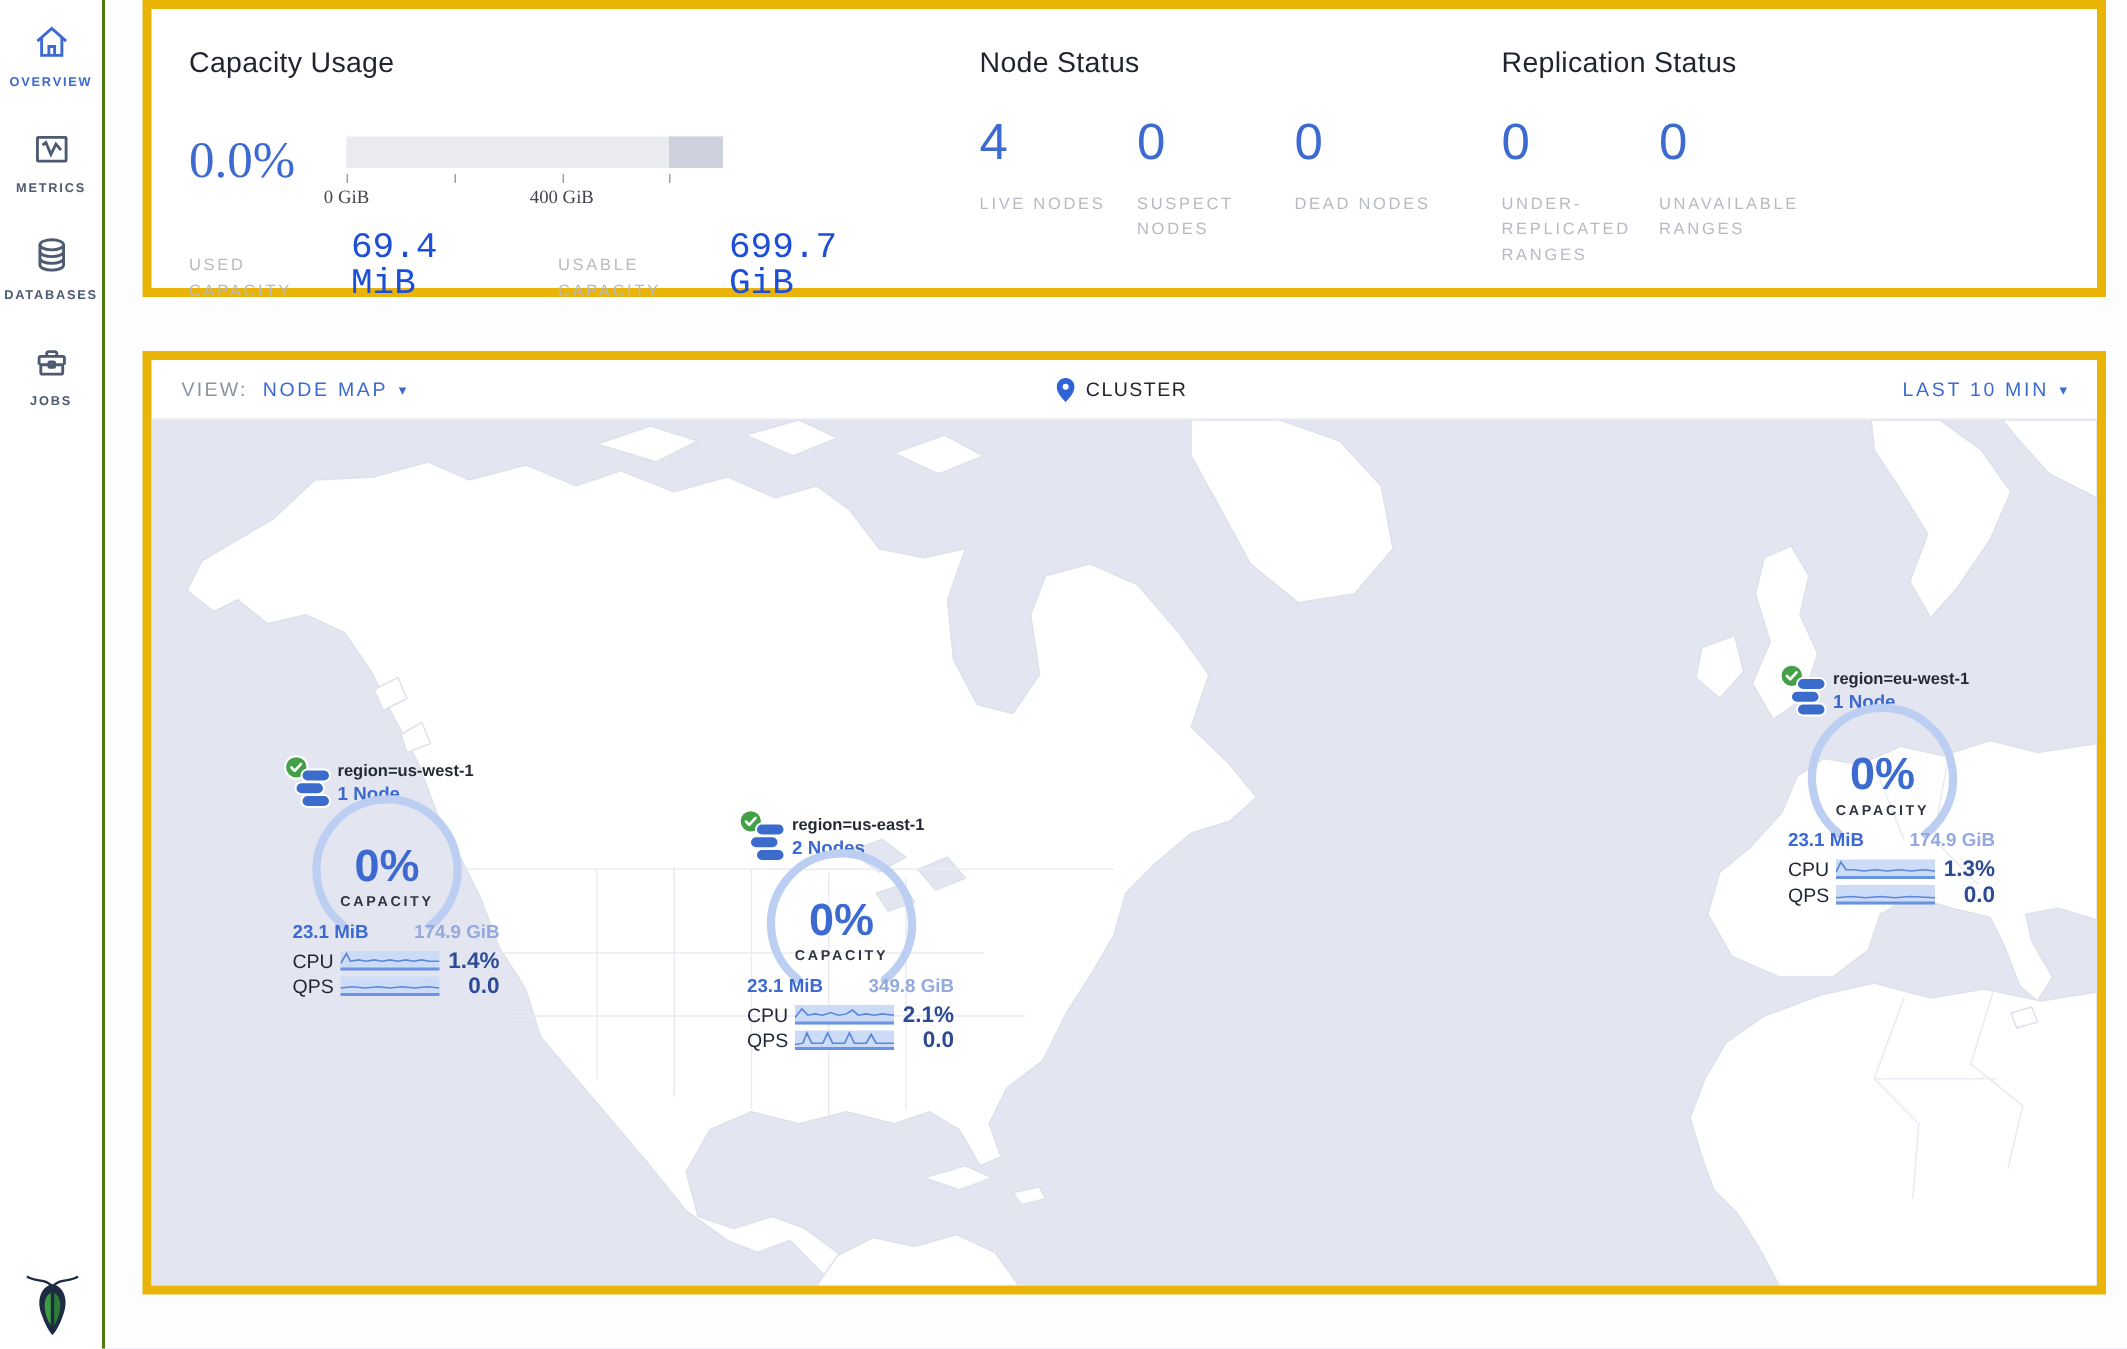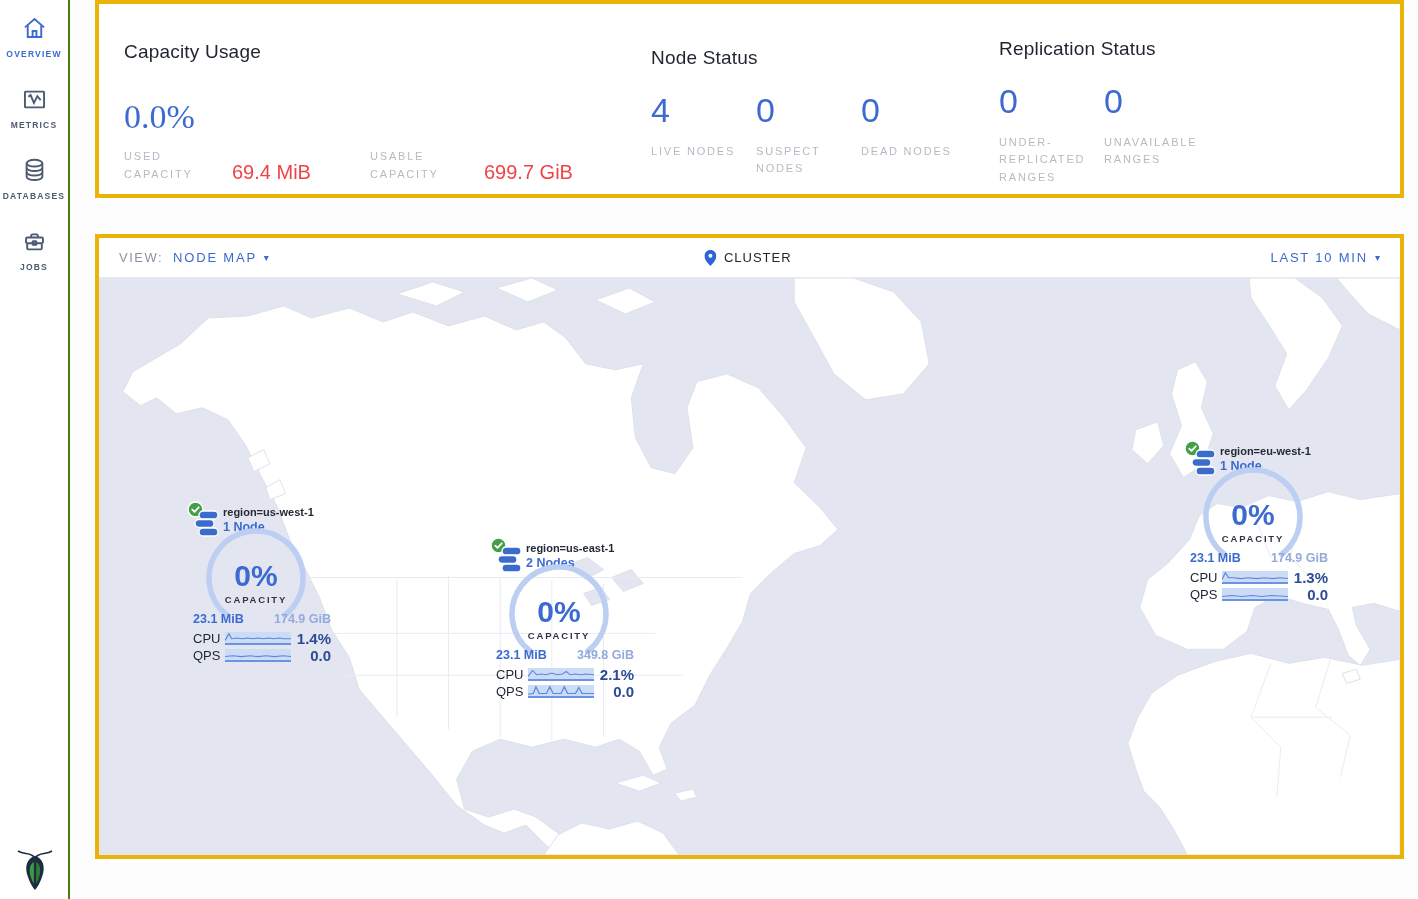--- a/index.html
+++ b/index.html
@@ -13,39 +13,39 @@
   .nav-item svg { width:27px; height:27px; stroke:#4c5a72; fill:none; stroke-width:1.7; }
   .nav-item .nav-label { margin-top:7px; font-size:8.5px; font-weight:bold; letter-spacing:1.2px; color:#4c5a72; }
   .nav-item.active svg { stroke:#3c6ad0; }
   .nav-item.active .nav-label { color:#3c6ad0; }
   .logo { position:absolute; left:0; bottom:8px; width:70px; display:flex; justify-content:center; }
 
   
   .main { margin-left:70px; padding:0 14px 0 25px; }
   .page-title { padding:11px 0 12px 2px; font-size:21px; font-weight:bold; letter-spacing:5px; color:#16191f; }
 
-  .panel { background:#fff; border:4px solid #eab308;align-items:center; }
+  .panel { background:#fff; border:6px solid #eab308; }
 
   
   .stats-panel { display:flex; height:198px; padding:26px 0 0 25px; }
   .col h2 { font-size:19px; font-weight:500; color:#1f242e; letter-spacing:.2px; }
   .col-capacity { width:527px; }
   .col-node { width:348px; }
   .cap-row { display:flex; margin-top:37px; align-items:flex-start;font-family:Liberation Serif, serif; }
   .cap-pct { font-size:34px; color:#3c6ad0; width:96px; line-height:1; }
   .cap-bar-wrap { margin-left:9px; width:251px; }
   .cap-bar { position:relative; height:21px; background:#e9ebf1; }
   .cap-bar .dark-seg { position:absolute; right:0; top:0; bottom:0; width:14.2%; background:#ccd1dc; }
   .cap-ticks { position:relative; height:24px; margin-top:4px; }
   .tick { position:absolute; top:0; width:1px; height:6px; background:#9aa0ab; }
   .tick-label { position:absolute; top:8px; transform:translateX(-50%); font-size:12.5px; color:#40454f; white-space:nowrap; }
   .t0{left:0} .t1{left:28.6%} .t2{left:57.2%} .t3{left:85.8%}
   .cap-legend { display:flex; align-items:flex-end; margin-top:14px; }
   .cap-label { font-size:11px; letter-spacing:1.8px; color:#b6bac2; line-height:1.55; width:86px; }
-  .cap-value { font-size:20px; color:#ef4444; margin-left:22px; line-height:1; padding-bottom:1px; width:110px; }
+  .cap-value { font-size:24px; color:#1d4ed8; margin-left:22px; line-height:1; padding-bottom:1px; width:110px;font-family:Liberation Mono, monospace; }
   .cap-label.second { margin-left:28px; width:92px; }
 
   .stat-row { display:flex; margin-top:24px; }
   .stat-item { margin-right:0; }
   .stat-value { font-size:34px; color:#3c6ad0; line-height:1; }
   .stat-label { margin-top:16px; font-size:11px; letter-spacing:1.8px; color:#b6bac2; line-height:1.55; }
   .col-node .stat-item { width:105px; }
   .col-repl .stat-item:nth-child(1){ width:105px; }
   .col-repl .stat-item:nth-child(2){ width:178px; }
   .col-repl .stat-item:nth-child(2) .stat-label { width:155px; }
@@ -139,20 +139,35 @@
   </div>
 </aside>
 
 <main class="main">
 
   <section class="panel stats-panel">
     <div class="col col-capacity">
       <h2>Capacity Usage</h2>
       <div class="cap-row">
         <div class="cap-pct">0.0%</div>
+        <div class="cap-bar-wrap">
+          <div class="cap-bar">
+            <div class="dark-seg"></div>
+          </div>
+          <div class="cap-ticks">
+            <span class="tick t0"></span>
+              <span class="tick t1"></span>
+              <span class="tick t2"></span>
+              <span class="tick t3"></span>
+            <span class="tick-label t0">0 GiB</span>
+            <span class="tick-label t1"></span>
+            <span class="tick-label t2">400 GiB</span>
+            <span class="tick-label t3"></span>
+          </div>
+        </div>
       </div>
       <div class="cap-legend">
         <div class="cap-label">USED CAPACITY</div>
         <div class="cap-value">69.4 MiB</div>
         <div class="cap-label second">USABLE CAPACITY</div>
         <div class="cap-value">699.7 GiB</div>
       </div>
     </div>
 
     <div class="col col-node">

